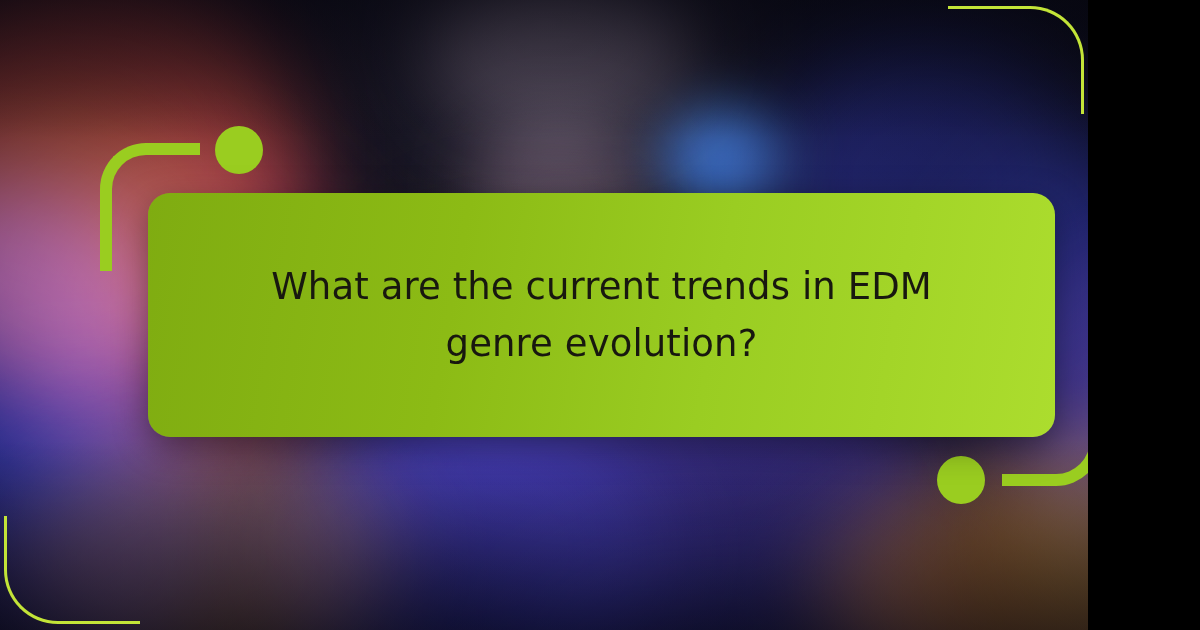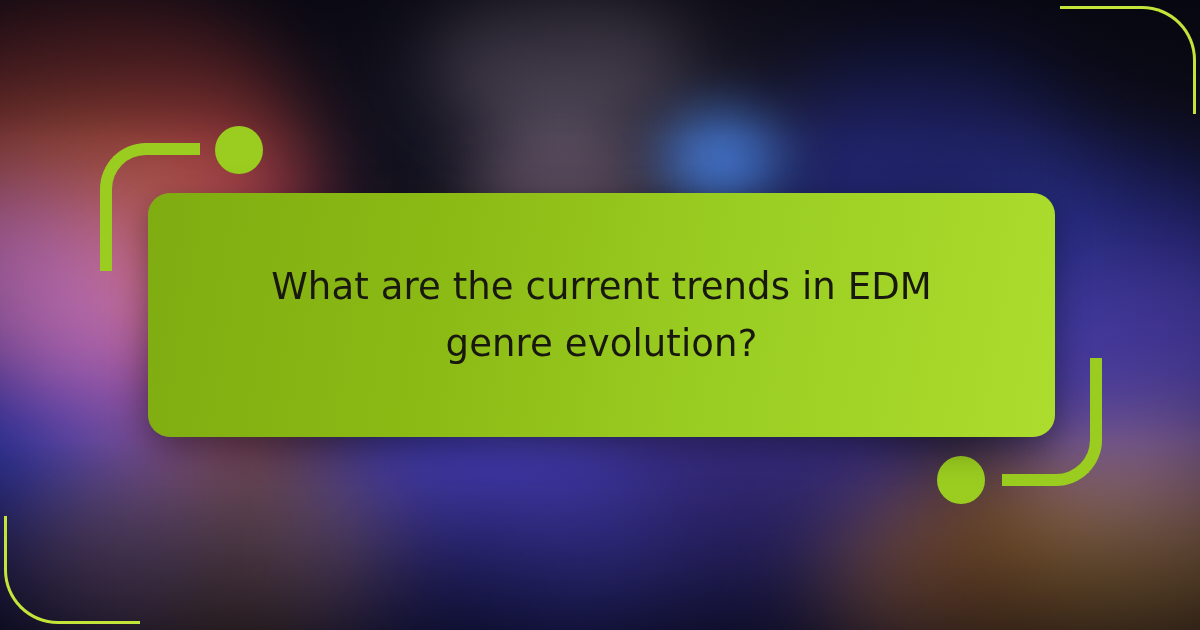--- a/index.html
+++ b/index.html
@@ -4,21 +4,21 @@
 <title>EDM Question Card</title>
 <style>
   html, body {
     margin: 0;
     padding: 0;
     background: #000;
   }
 
   .stage {
     position: relative;
-    width: 1200px;
+    width: 1088px;
     height: 630px;
     overflow: hidden;
     font-family: "DejaVu Sans", "Liberation Sans", sans-serif;
     background: #5eead4;
   }
 
   
   .bg {
     position: absolute;
     inset: 0;

